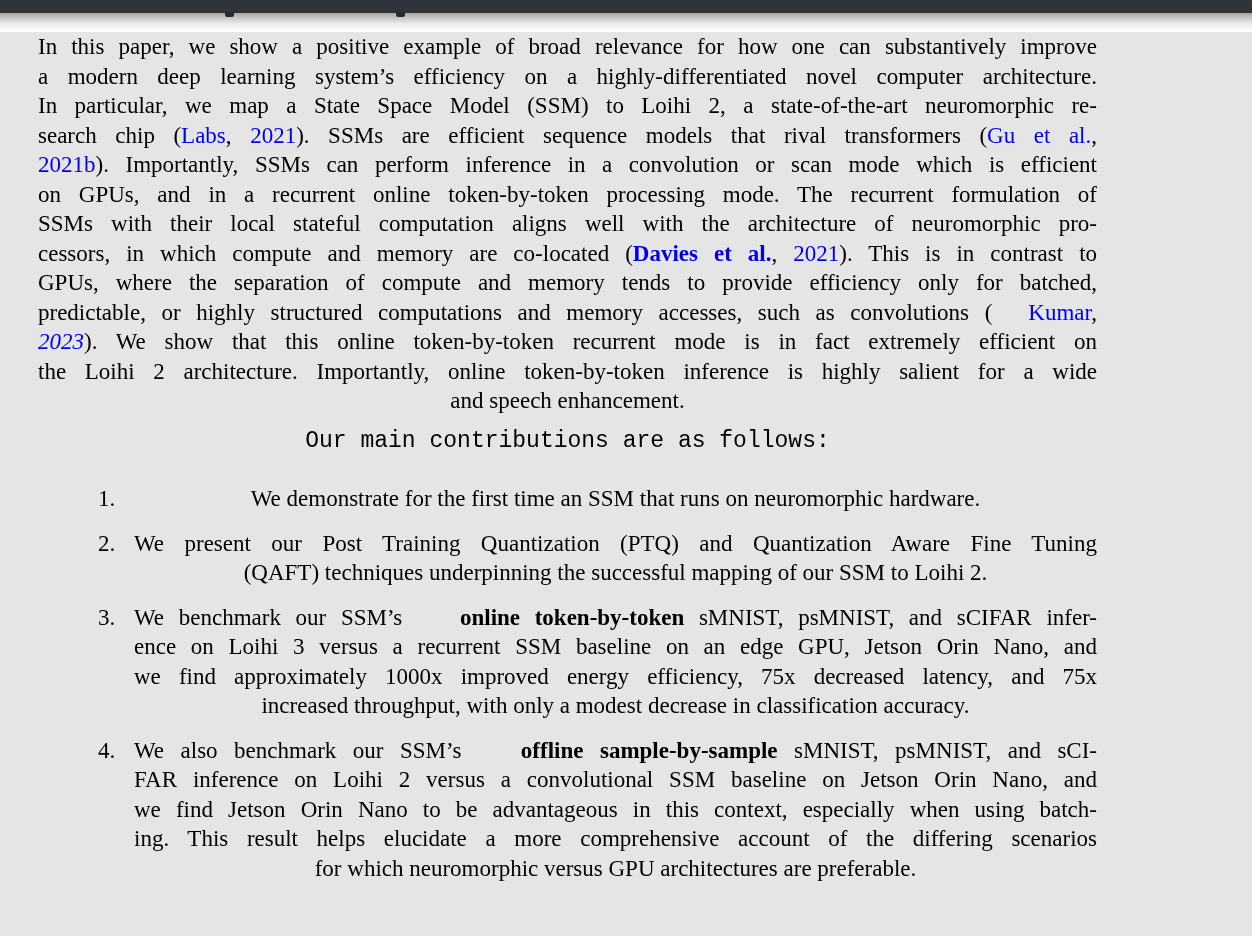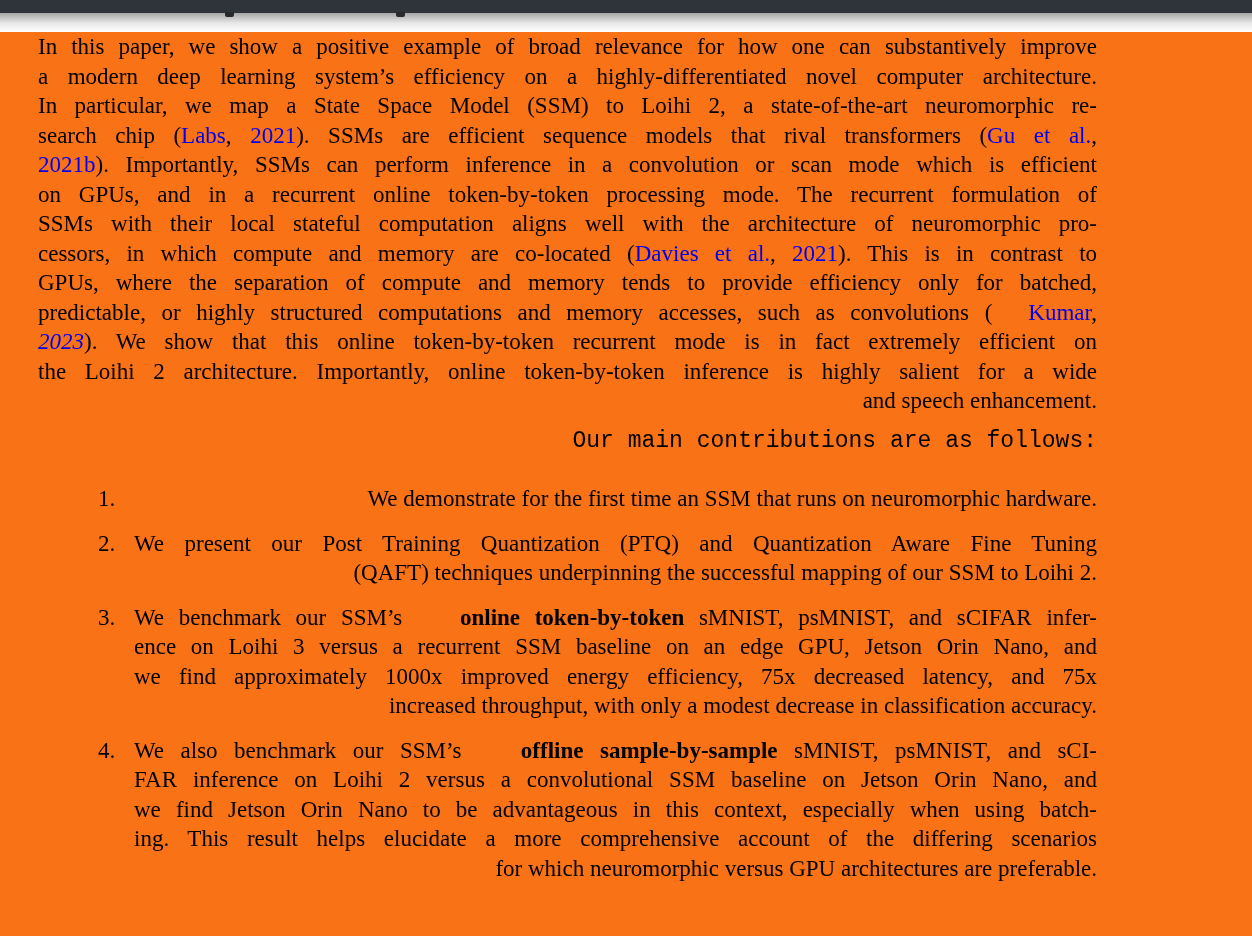--- a/index.html
+++ b/index.html
@@ -1,18 +1,18 @@
 <!DOCTYPE html>
 <html><head>
 <meta charset="utf-8">
 <style>
   html,body { margin:0; padding:0; background:#ffffff; }
   .page {
     position:relative; width:1252px; height:936px;
-    background:#f97316; overflow:hidden;
+    background:#e5e5e5; overflow:hidden;
     font-family:"Liberation Serif", serif;
   }
   .top-bar {
     position:absolute; top:0; left:0; width:1252px; height:13px;
     background:#2f343a;
   }
   .bar-shadow {
     position:absolute; top:13px; left:0; width:1252px; height:19px;
     background:linear-gradient(to bottom, #a6a6a6 0%, #e9e9e9 55%, #ffffff 100%);
   }
@@ -23,21 +23,21 @@
   .notch-a { left:225px; }
   .notch-b { left:396px; }
   .content {
     position:absolute; top:32px; left:38px; width:1059px;
   }
   .tline {
     font-size:23px; line-height:29.5px; color:#000000;
     text-align:justify; text-align-last:justify;
     white-space:normal;
   }
-  .tline.lastline { text-align:right; text-align-last:auto; }
+  .tline.lastline { text-align:center; text-align-last:auto; }
   .cite { color:#0000EE; }
   .bold { font-weight:bold;margin-left:43px; }
   .intro { margin-top:11px;font-family:Liberation Mono, monospace; }
   .contrib-list { margin-top:28px; }
   .litem { display:flex; margin-top:15px; }
   .litem:first-child { margin-top:0; }
   .lnum {
     flex:0 0 36px; margin-left:60px;
     font-size:23px; line-height:29.5px; color:#000;
   }
@@ -54,21 +54,21 @@
 
   <div class="content">
     <div class="para">
         <div class="tline"><span>In this paper, we show a positive example of broad relevance for how one can substantively improve</span></div>
         <div class="tline"><span>a modern deep learning system’s efficiency on a highly-differentiated novel computer architecture.</span></div>
         <div class="tline"><span>In particular, we map a State Space Model (SSM) to Loihi 2, a state-of-the-art neuromorphic re-</span></div>
         <div class="tline"><span>search chip (</span><span class="cite" style="color: rgb(0, 0, 238); margin-top: 19px;">Labs</span><span>, </span><span class="cite" style="color: rgb(0, 0, 238);">2021</span><span>). SSMs are efficient sequence models that rival transformers (</span><span class="cite" style="color: rgb(0, 0, 238);">Gu et al.</span><span>,</span></div>
         <div class="tline"><span class="cite" style="color: rgb(0, 0, 238);">2021b</span><span>). Importantly, SSMs can perform inference in a convolution or scan mode which is efficient</span></div>
         <div class="tline"><span>on GPUs, and in a recurrent online token-by-token processing mode. The recurrent formulation of</span></div>
         <div class="tline"><span>SSMs with their local stateful computation aligns well with the architecture of neuromorphic pro-</span></div>
-        <div class="tline"><span>cessors, in which compute and memory are co-located (</span><span class="cite" style="color: rgb(0, 0, 238);">Davies et al.</span><span>, </span><span class="cite" style="color: rgb(0, 0, 238);">2021</span><span>). This is in contrast to</span></div>
+        <div class="tline"><span>cessors, in which compute and memory are co-located (</span><span class="cite" style="color: rgb(0, 0, 238); font-weight: bold;">Davies et al.</span><span>, </span><span class="cite" style="color: rgb(0, 0, 238);">2021</span><span>). This is in contrast to</span></div>
         <div class="tline"><span>GPUs, where the separation of compute and memory tends to provide efficiency only for batched,</span></div>
         <div class="tline"><span>predictable, or highly structured computations and memory accesses, such as convolutions (</span><span class="cite" style="color: rgb(0, 0, 238); margin-left: 36px;">Kumar</span><span>,</span></div>
         <div class="tline"><span class="cite" style="color: rgb(0, 0, 238); font-style: italic;">2023</span><span>). We show that this online token-by-token recurrent mode is in fact extremely efficient on</span></div>
         <div class="tline"><span>the Loihi 2 architecture. Importantly, online token-by-token inference is highly salient for a wide</span></div>
         <div class="tline lastline"><span>and speech enhancement.</span></div>
       </div>
     <div class="para intro">
         <div class="tline lastline"><span>Our main contributions are as follows:</span></div>
       </div>
     <div class="contrib-list" id="contrib-list">

